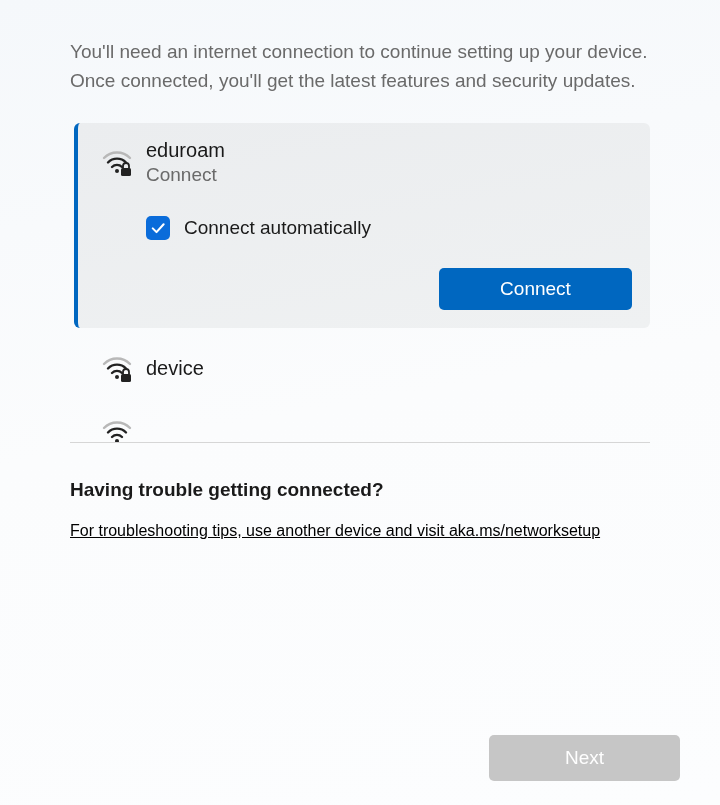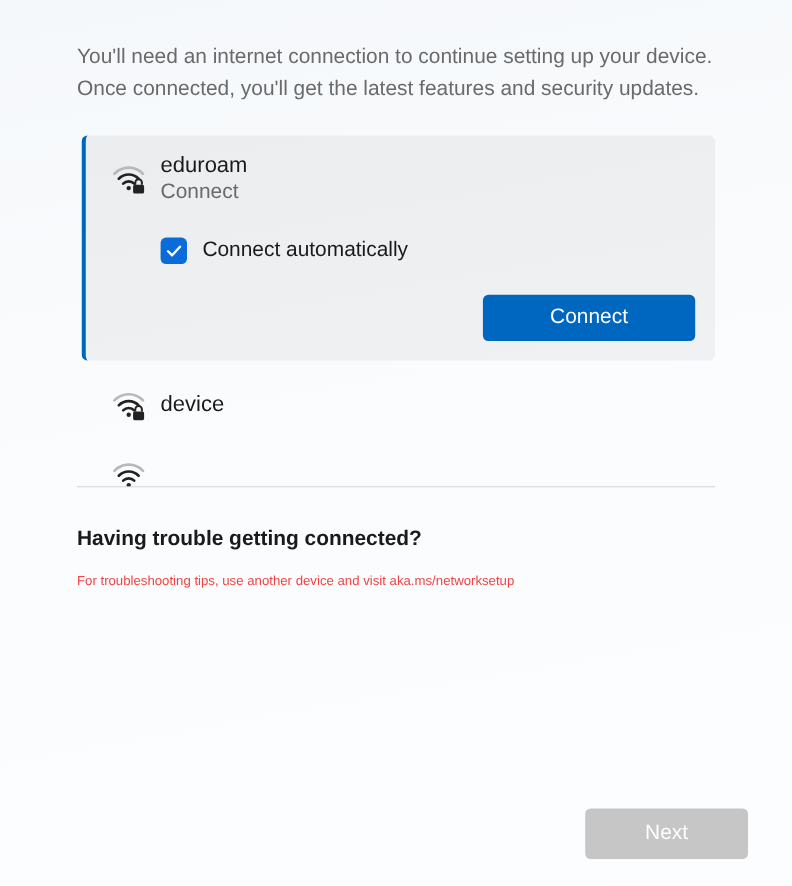--- a/index.html
+++ b/index.html
@@ -124,37 +124,38 @@
     .trouble {
       padding: 36px 70px 0 70px;
     }
     .trouble-title {
       font-size: 19px;
       font-weight: 600;
       color: #1a1a1a;
       margin-bottom: 18px;
     }
     .trouble-text {
-      font-size: 12px;
-      color: #ef4444;
+      font-size: 16px;
+      color: #000000;
       line-height: 1.5;
+      text-decoration: underline;
     }
     .footer {
       position: absolute;
       bottom: 24px;
       right: 40px;
     }
     .next-button {
       background: #c6c6c6;
       color: #fefefe;
       font-size: 19px;
       border: none;
       border-radius: 5px;
       padding: 12px 0;
-      width: 148px;
+      width: 191px;
       text-align: center;
       cursor: default;
     }
   </style>
 </head>
 <body>
 
 <div class="content">
   <p class="subtitle">You'll need an internet connection to continue setting up your device. Once connected, you'll get the latest features and security updates.</p>
 

